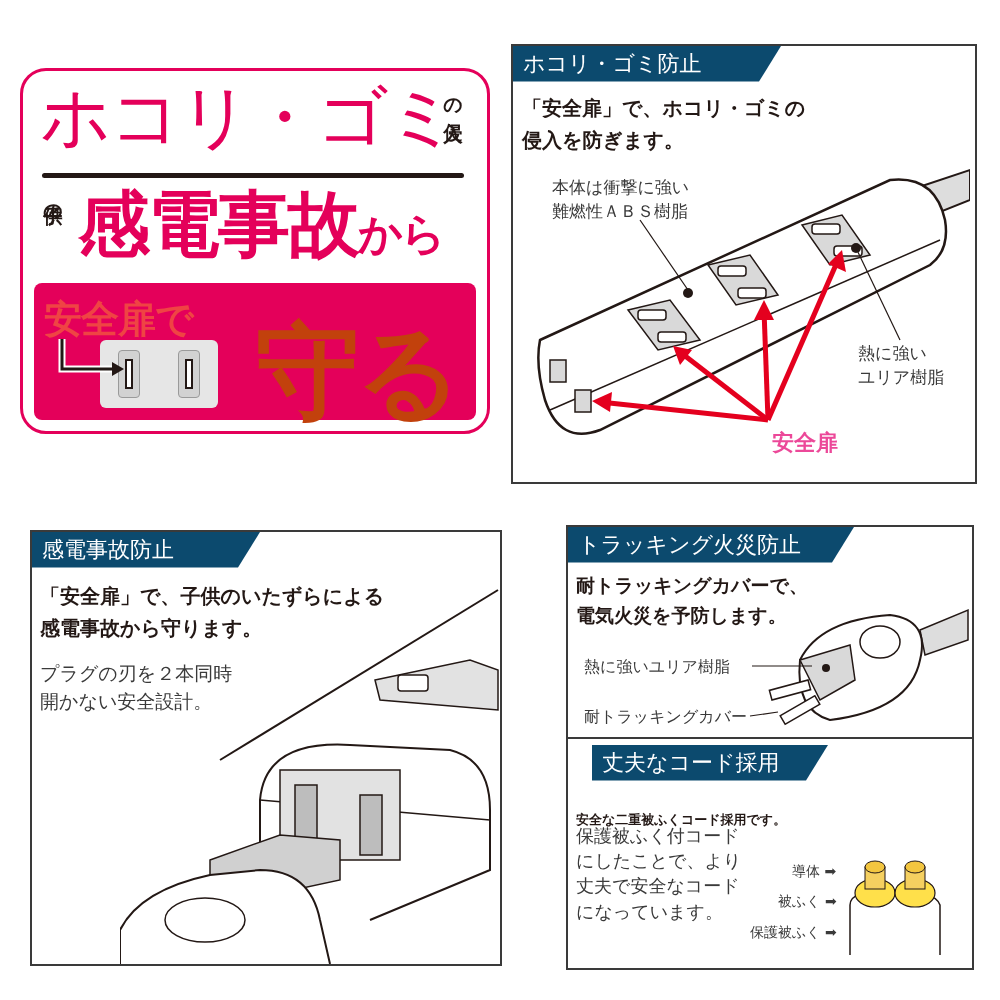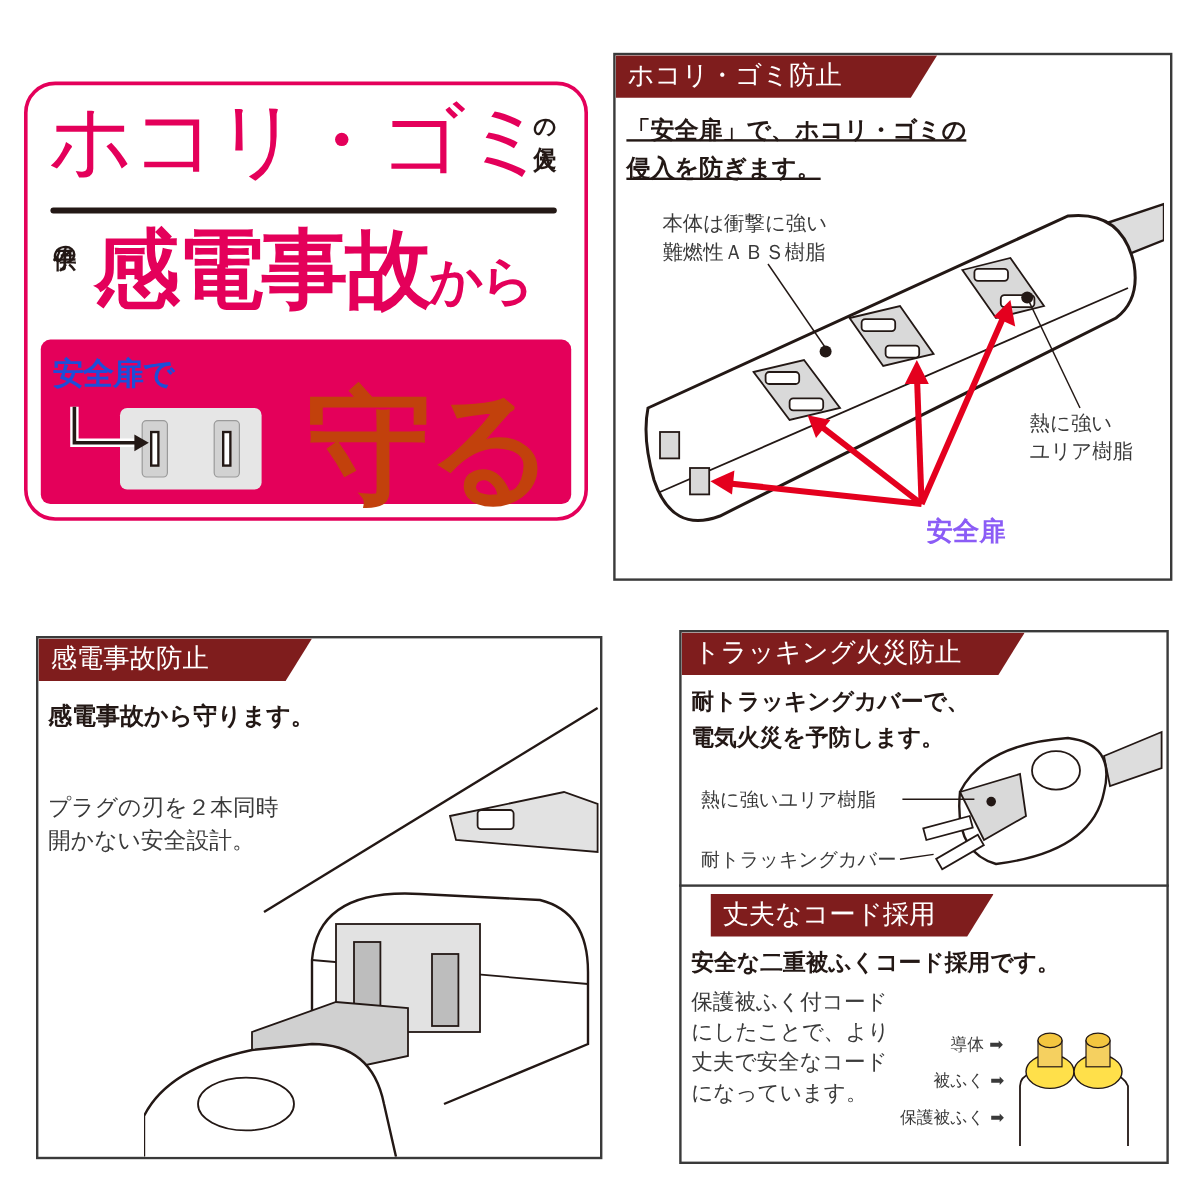--- a/index.html
+++ b/index.html
@@ -8,33 +8,33 @@
   .abs { position:absolute; }
 
   
   .hero { left:20px; top:68px; width:470px; height:366px; border:3px solid #e4005a; border-radius:26px; box-sizing:border-box; background:#fff; }
   .hero-line1 { left:40px; top:82px; font-size:70px; font-weight:400; color:#e4005a; letter-spacing:-2px; line-height:1; }
   .hero-small-v { font-size:19px; font-weight:bold; color:#231815; writing-mode:vertical-rl; line-height:1; }
   .hero-rule { left:42px; top:173px; width:422px; height:5px; background:#231815; border-radius:3px; }
   .hero-line2 { left:78px; top:188px; font-size:72px; font-weight:900; color:#e4005a; letter-spacing:-2px; line-height:1; }
   .hero-kara { font-size:44px; font-weight:900; color:#e4005a;margin-top:40px; }
   .hero-band { left:34px; top:283px; width:442px; height:137px; background:#e4005a; border-radius:8px; }
-  .hero-anzen { left:44px; top:294px; font-size:26px; font-weight:900; color:#1d4ed8; letter-spacing:-1px; }
+  .hero-anzen { left:44px; top:294px; font-size:38px; font-weight:900; color:#ef4444; letter-spacing:-1px; }
   .hero-mamoru { left:256px; top:288px; font-size:104px; font-weight:900; color:#c2410c; letter-spacing:-4px; line-height:1.1;margin-top:27px; }
   .socket-plate { left:100px; top:340px; width:118px; height:68px; background:#e6e6e6; border-radius:6px; }
   .slot { width:22px; height:48px; background:#d2d2d2; border:1px solid #9a9a9a; border-radius:4px; box-sizing:border-box; }
   .slot-inner { position:absolute; left:6px; top:8px; width:8px; height:30px; background:#fff; border:2px solid #231815; box-sizing:border-box; }
 
   
   .panel { border:2px solid #3a3a3a; background:#fff; box-sizing:border-box; }
-  .tag { background:#7f1d1d; color:#fff; font-size:22px; padding:4px 40px 4px 10px; clip-path:polygon(0 0,100% 0,calc(100% - 22px) 100%,0 100%); line-height:1.25; white-space:nowrap; }
+  .tag { background:#0c4a6e; color:#fff; font-size:22px; padding:4px 40px 4px 10px; clip-path:polygon(0 0,100% 0,calc(100% - 22px) 100%,0 100%); line-height:1.25; white-space:nowrap; }
   .bold-text { font-weight:bold; font-size:20px; line-height:1.6; color:#231815; }
   .reg-text { font-size:19px; line-height:1.45; color:#3a3a3a; }
   .small-label { font-size:16px; color:#3a3a3a; line-height:1.4; }
-  .red-label { font-weight:900; color:#8b5cf6; font-size:22px; }
+  .red-label { font-weight:900; color:#ec4899; font-size:22px; }
   svg { position:absolute; }
 </style>
 </head>
 <body>
 
 <div class="abs hero"></div>
 <div class="abs hero-line1">
   <span>ホコリ・ゴミ</span>
 </div>
 <div class="abs hero-small-v" style="left:444px;top:86px;">の侵入</div>
@@ -55,21 +55,21 @@
     </div>
 </div>
 <svg style="left:58px;top:335px;" width="70" height="50">
   <path d="M4 4 V34 H56" stroke="#fff" stroke-width="7" fill="none"></path>
   <path d="M4 4 V34 H56" stroke="#231815" stroke-width="3" fill="none"></path>
   <path d="M54 27 L66 34 L54 41 Z" fill="#231815"></path>
 </svg>
 
 <div class="abs panel" style="left:511px;top:44px;width:466px;height:440px;"></div>
 <div class="abs tag" style="left:513px;top:46px;width:218px;">ホコリ・ゴミ防止</div>
-<div class="abs bold-text" style="left:522px;top:92px;text-decoration:underline;">
+<div class="abs bold-text" style="left:522px;top:92px;">
   <div>「安全扉」で、ホコリ・ゴミの</div>
   <div>侵入を防ぎます。</div>
 </div>
 <div class="abs small-label" style="left:552px;top:176px;font-size:17px;">
   <div>本体は衝撃に強い</div>
   <div>難燃性ＡＢＳ樹脂</div>
 </div>
 <svg style="left:520px;top:160px;" width="450" height="300">
 
   <path d="M390 30 L450 10 L450 40 L400 60 Z" fill="#ddd" stroke="#231815" stroke-width="2"></path>
@@ -114,20 +114,21 @@
 </svg>
 <div class="abs small-label" style="left:858px;top:342px;font-size:17px;">
   <div>熱に強い</div>
   <div>ユリア樹脂</div>
 </div>
 <div class="abs red-label" style="left:772px;top:428px;">安全扉</div>
 
 <div class="abs panel" style="left:30px;top:530px;width:472px;height:436px;"></div>
 <div class="abs tag" style="left:32px;top:532px;width:178px;">感電事故防止</div>
 <div class="abs bold-text" style="left:40px;top:580px;">
+  <div>「安全扉」で、子供のいたずらによる</div>
   <div>感電事故から守ります。</div>
 </div>
 <div class="abs reg-text" style="left:40px;top:660px;">
   <div>プラグの刃を２本同時</div>
   <div>開かない安全設計。</div>
 </div>
 <svg style="left:120px;top:570px;" width="380" height="394">
   <line x1="100" y1="190" x2="378" y2="20" stroke="#231815" stroke-width="2"></line>
   <path d="M255 110 L350 90 L378 100 L378 140 L260 130 Z" fill="#e2e2e2" stroke="#231815" stroke-width="1.5"></path>
   <rect x="278" y="105" width="30" height="16" rx="3" fill="#fff" stroke="#231815" stroke-width="1.5"></rect>
@@ -155,21 +156,21 @@
   <ellipse cx="140" cy="42" rx="20" ry="16" fill="#fff" stroke="#231815" stroke-width="1.5"></ellipse>
   <path d="M60 60 L110 45 L115 80 L80 100 Z" fill="#d9d9d9" stroke="#231815" stroke-width="1.5"></path>
   <line x1="12" y1="66" x2="72" y2="66" stroke="#231815" stroke-width="1.2"></line>
   <circle cx="86" cy="68" r="4" fill="#231815"></circle>
   <rect x="30" y="85" width="40" height="10" fill="#fff" stroke="#231815" stroke-width="1.5" transform="rotate(-15 50 90)"></rect>
   <rect x="40" y="105" width="40" height="10" fill="#fff" stroke="#231815" stroke-width="1.5" transform="rotate(-30 60 110)"></rect>
   <line x1="10" y1="116" x2="38" y2="112" stroke="#231815" stroke-width="1.2"></line>
 </svg>
 <div class="abs" style="left:566px;top:737px;width:408px;height:2px;background:#3a3a3a;"></div>
 <div class="abs tag" style="left:568px;top:745px;width:186px;margin-left:24px;">丈夫なコード採用</div>
-<div class="abs bold-text" style="left:576px;top:787px;font-size:19px;">安全な二重被ふくコード採用です。</div>
+<div class="abs bold-text" style="left:576px;top:810px;font-size:13px;">安全な二重被ふくコード採用です。</div>
 <div class="abs reg-text" style="left:576px;top:823px;font-size:18px;line-height:1.4;">
   <div>保護被ふく付コード</div>
   <div>にしたことで、より</div>
   <div>丈夫で安全なコード</div>
   <div>になっています。</div>
 </div>
 <div class="abs small-label" style="left:792px;top:862px;font-size:14px;"><span>導体</span> ➡</div>
 <div class="abs small-label" style="left:778px;top:892px;font-size:14px;"><span>被ふく</span> ➡</div>
 <div class="abs small-label" style="left:750px;top:923px;font-size:14px;"><span>保護被ふく</span> ➡</div>
 <svg style="left:845px;top:855px;" width="100" height="100">

